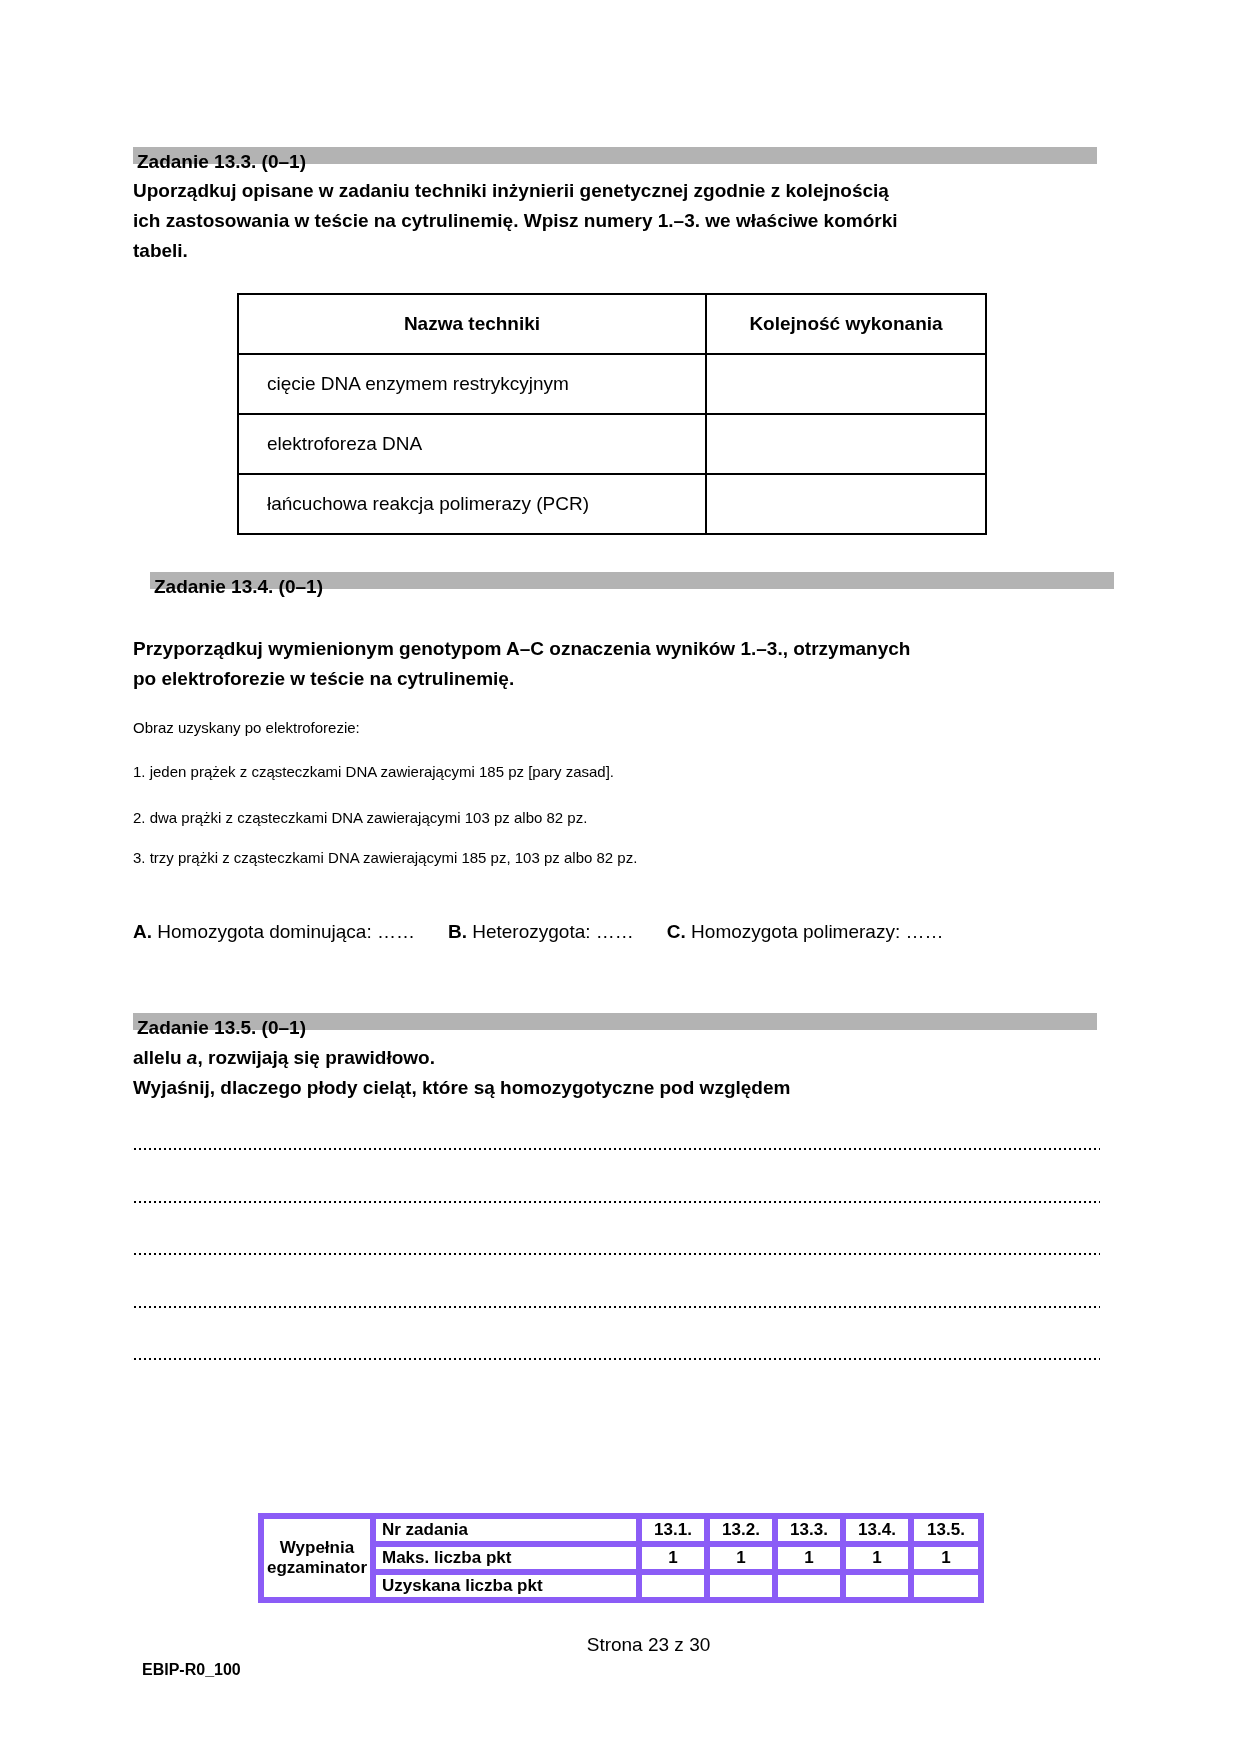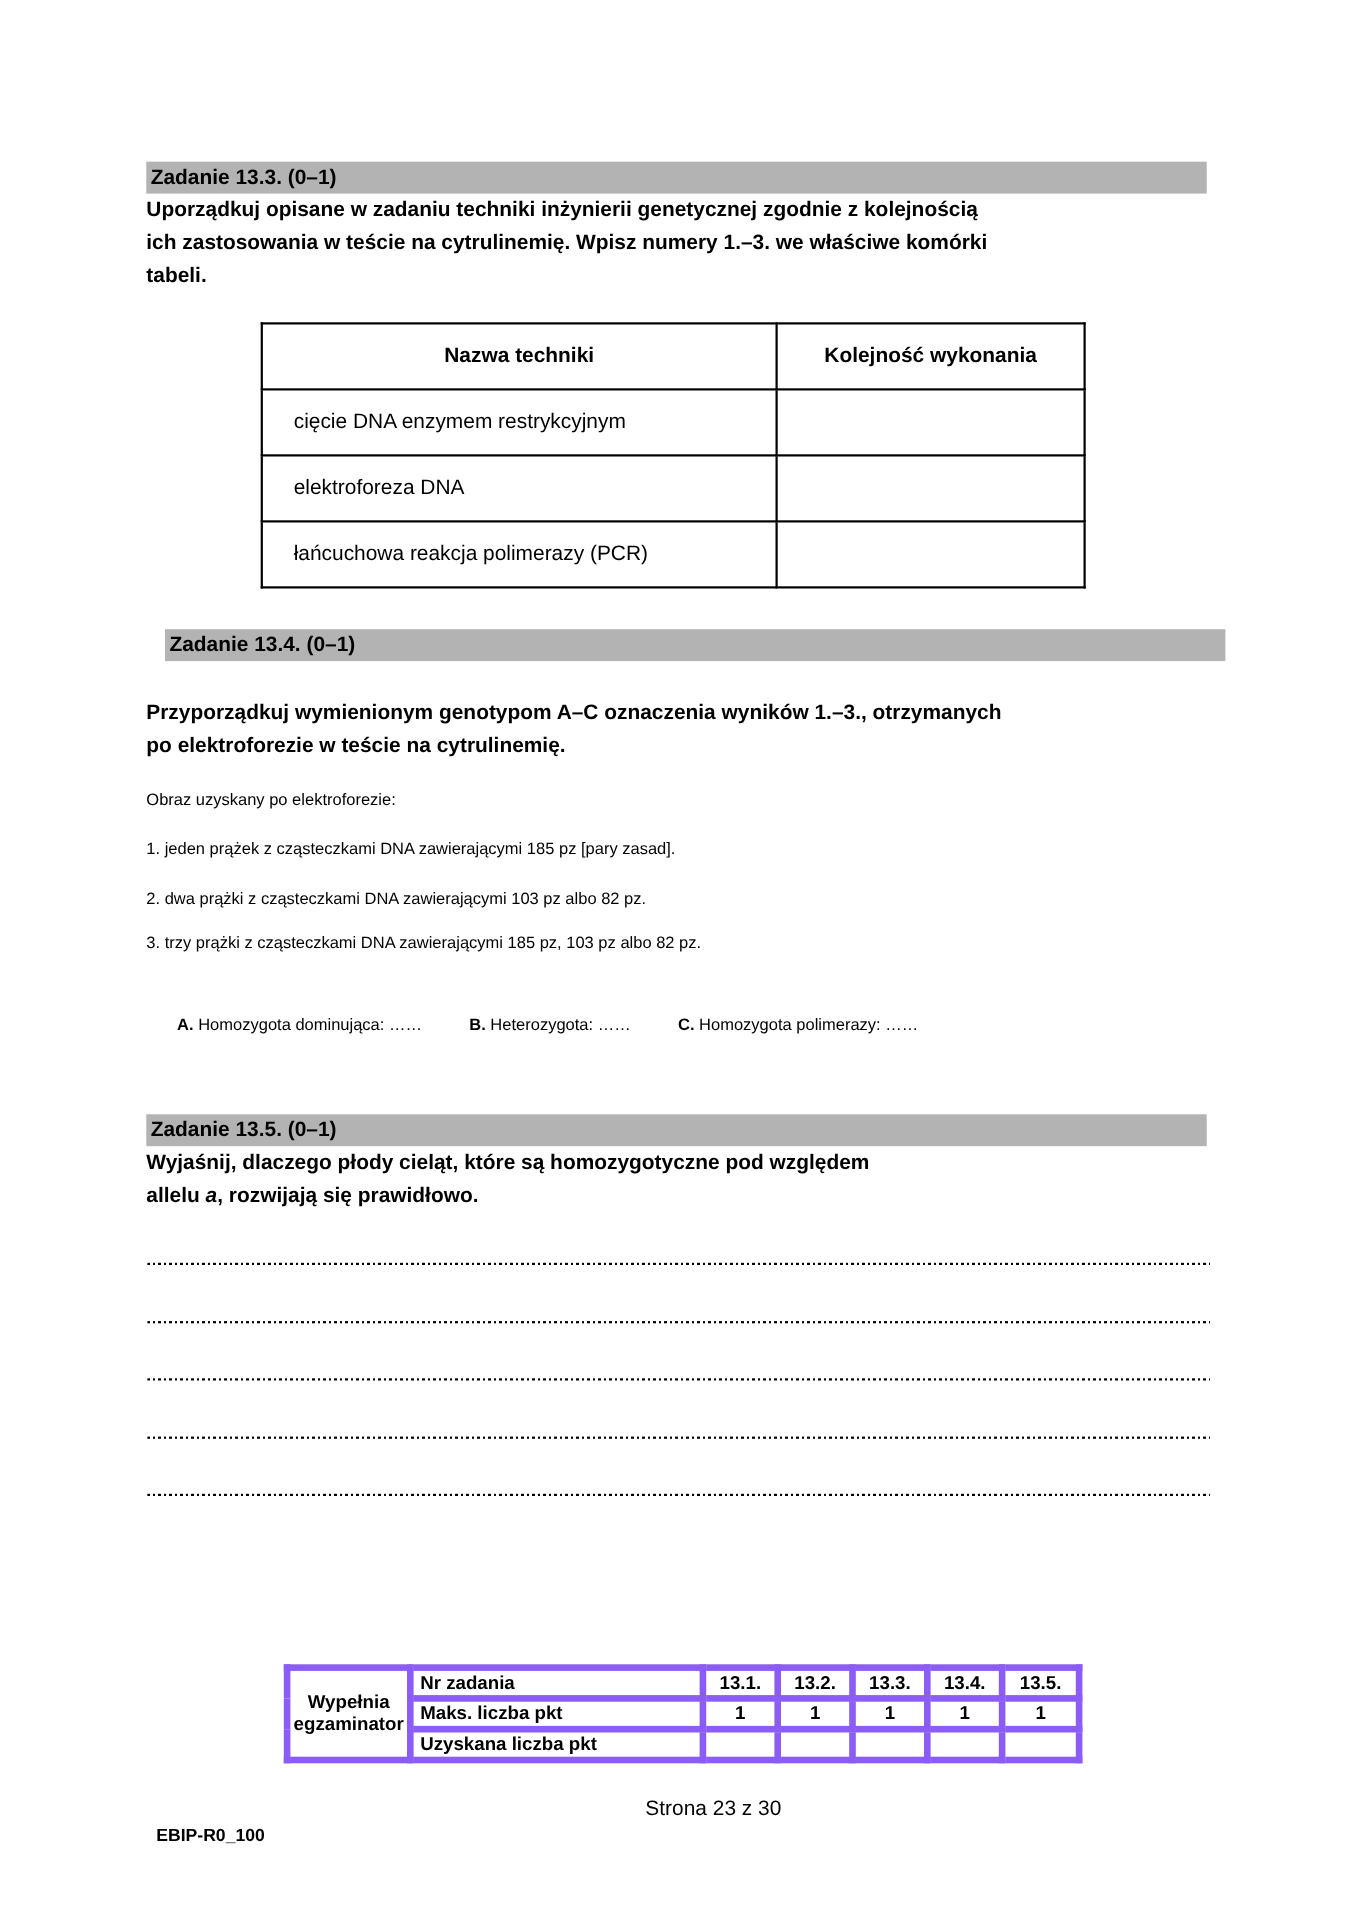--- a/index.html
+++ b/index.html
@@ -5,37 +5,37 @@
   html,body { margin:0; padding:0; }
   body {
     width:1241px; height:1755px;
     background:#ffffff; color:#000;
     font-family:"Liberation Sans", sans-serif;
     position:relative;
     overflow:hidden;
   }
   .abs { position:absolute; }
   .bar {
-    left:133px; width:964px; height:29px;
+    left:133px; width:964px; height:17px;
     background:#b3b3b3;
     font-weight:bold; font-size:19px; line-height:29px;
     padding-left:4px; box-sizing:border-box;
   }
   .boldpar { left:133px; width:985px; font-weight:bold; font-size:19px; line-height:30px; }
   .reg { left:133px; width:985px; font-size:15px; line-height:30px; }
 
   table.t1 {
     border-collapse:collapse; table-layout:fixed;
     font-size:19px;
   }
   table.t1 td { border:2px solid #000; height:60px; vertical-align:middle; box-sizing:border-box; }
   table.t1 td.hdr { font-weight:bold; text-align:center; }
   table.t1 td.tech { padding-left:28px; text-align:left; }
 
-  .ansrow { left:133px; width:990px; display:flex; gap:43px; font-size:15px; line-height:30px; white-space:nowrap;margin-left:28px; }
+  .ansrow { left:133px; width:990px; display:flex; gap:33px; font-size:19px; line-height:30px; white-space:nowrap; }
   .ansrow b { font-weight:bold; }
 
   .dotline {
     left:134px; width:966px; height:2px;
     background:repeating-linear-gradient(90deg, #000 0 2px, transparent 2px 5px);
   }
 
   table.t2 {
     border-collapse:collapse; table-layout:fixed;
     font-size:17px; font-weight:bold;
@@ -111,24 +111,24 @@
   <span>
     <b>C.</b>
     <span>Homozygota polimerazy:</span>
     <span>……</span>
   </span>
 </div>
 
 <div class="abs bar" style="top:1013px;">Zadanie 13.5. (0–1)</div>
 
 <div class="abs boldpar" style="top:1043px;">
-  <div>Wyjaśnij, dlaczego płody cieląt, które są homozygotyczne pod względem</div>
   <div>
     <span>allelu </span><i>a</i><span>, rozwijają się prawidłowo.</span>
   </div>
+  <div>Wyjaśnij, dlaczego płody cieląt, które są homozygotyczne pod względem</div>
 </div>
 
 <div class="abs dotline" style="top:1148px;"></div>
 <div class="abs dotline" style="top:1201px;"></div>
 <div class="abs dotline" style="top:1253px;"></div>
 <div class="abs dotline" style="top:1306px;"></div>
 <div class="abs dotline" style="top:1358px;"></div>
 
 <table class="abs t2" style="left:258px; top:1513px; width:720px;">
   <colgroup>

